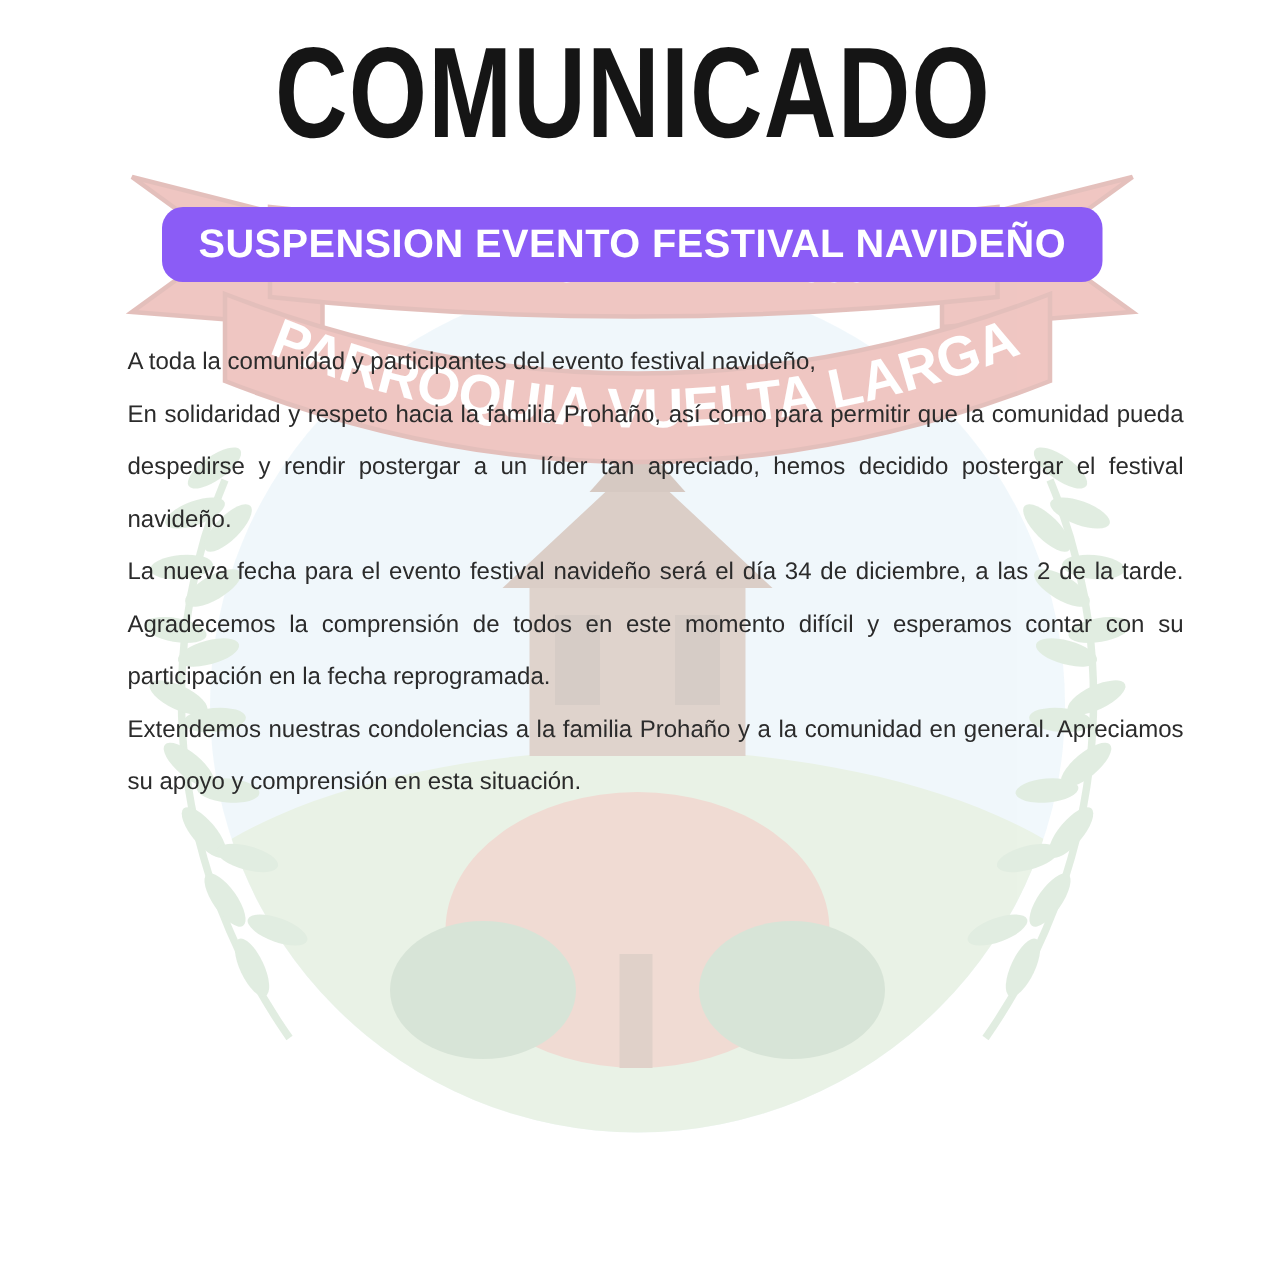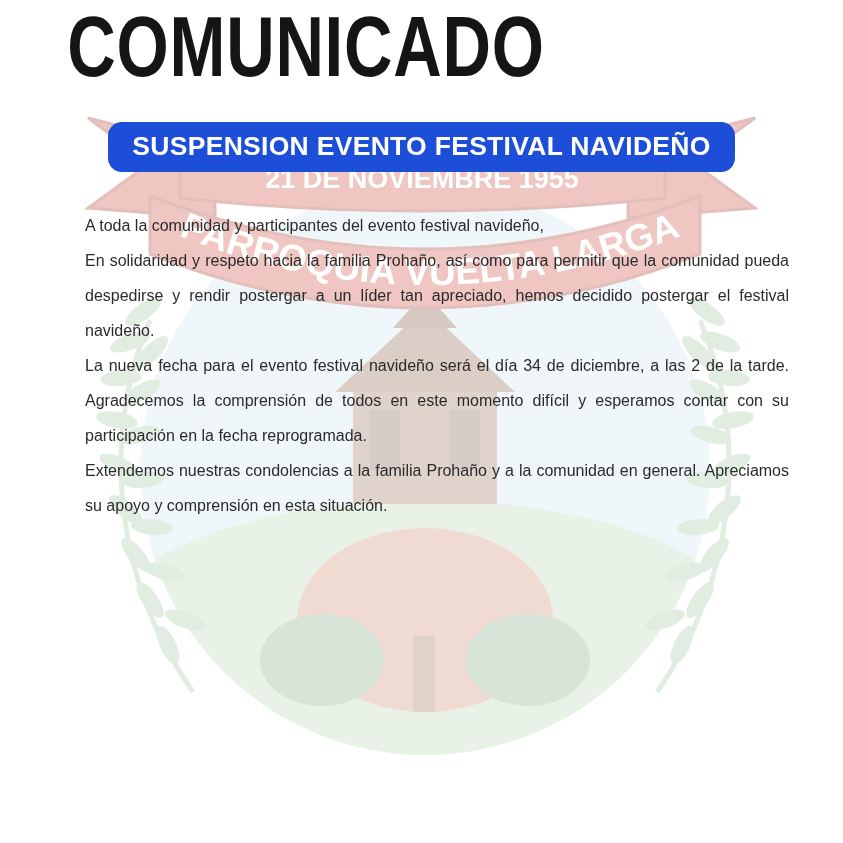--- a/index.html
+++ b/index.html
@@ -11,41 +11,42 @@
     font-family:"Liberation Sans", sans-serif;
   }
   
   svg.watermark{
     position:absolute;left:0;top:0;width:843px;height:843px;
     pointer-events:none;
   }
   
   .content{position:relative;}
   .title{
-    padding-top:4px;
+    text-align:center;
+    padding-top:20px;
     height:96px;
   }
   .title span{
     display:inline-block;
     font-size:86px;
     line-height:0.98;
     font-weight:bold;
     color:#151515;
     letter-spacing:1px;
     transform:scaleX(0.78);
     transform-origin:center top;
     white-space:nowrap;
   }
   .banner-row{
     text-align:center;
     margin-top:22px;
   }
   .banner{
     display:inline-block;
-    background:#1d4ed8;
+    background:#8b5cf6;
     color:#ffffff;
     font-weight:bold;
     font-size:26.5px;
     letter-spacing:0.3px;
     padding:9px 24px 10px 24px;
     border-radius:14px;
     white-space:nowrap;
   }
   .body-text{
     margin:36px 54px 0 85px;

